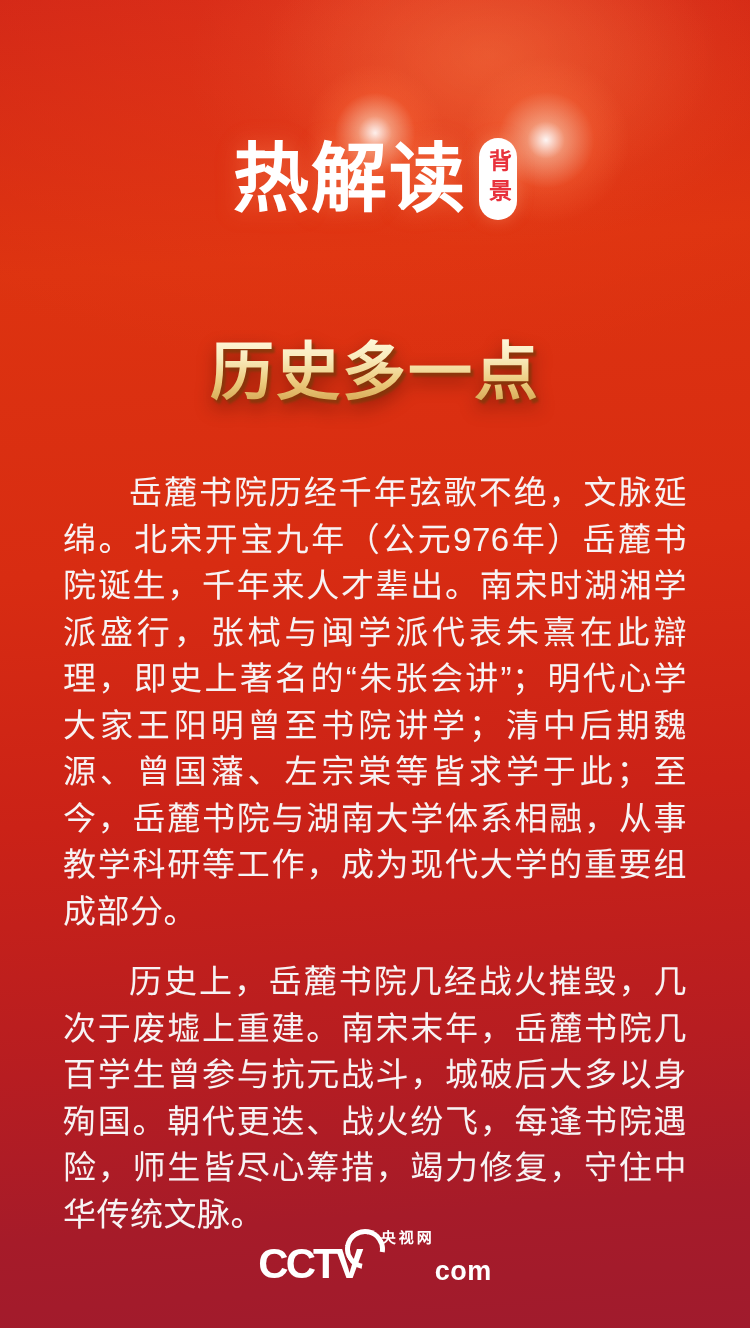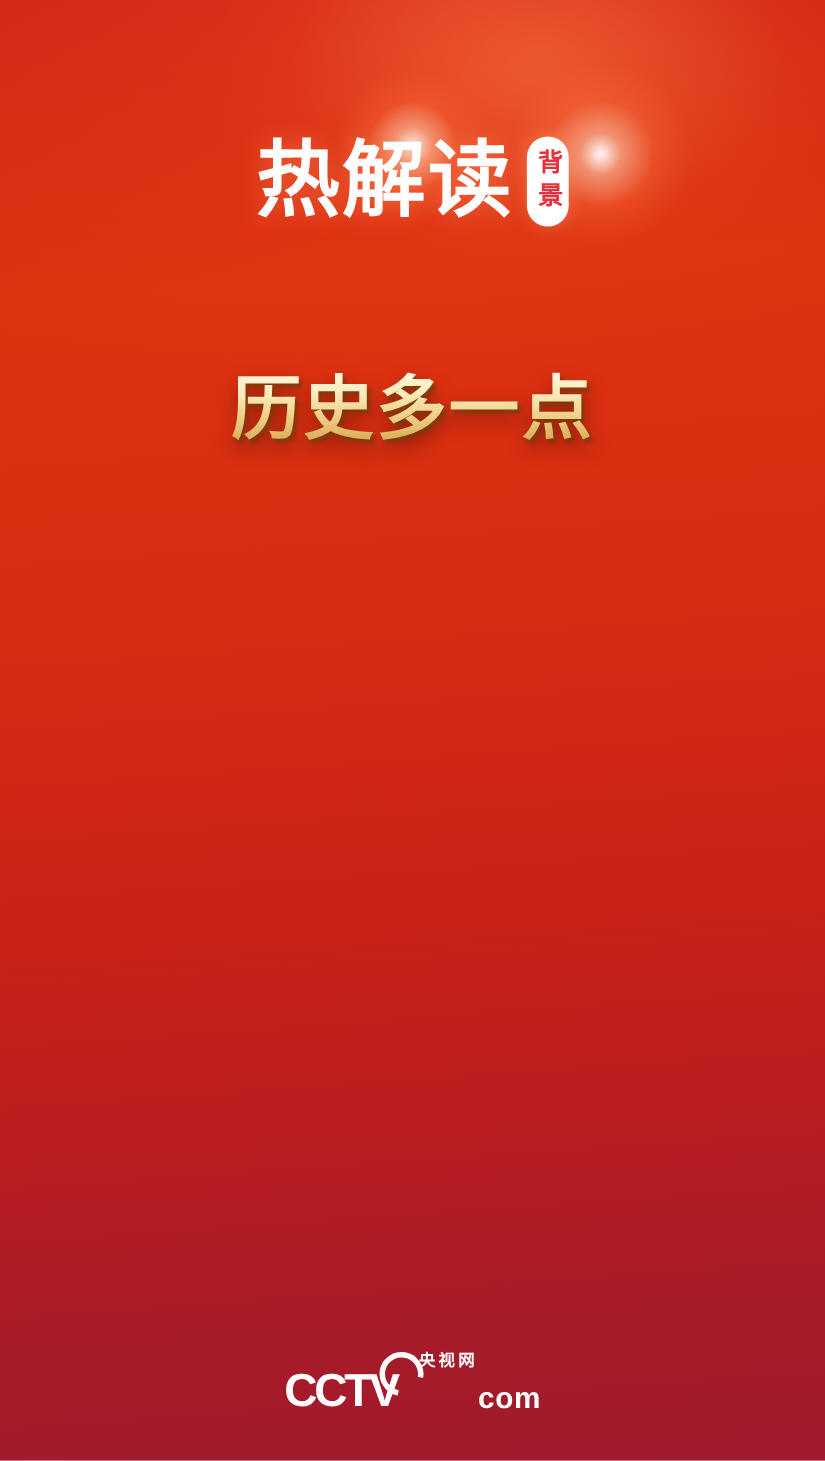--- a/index.html
+++ b/index.html
@@ -48,21 +48,21 @@
     left: 490px; top: 55px; width: 460px; height: 300px;
     transform: translate(-50%, -50%);
     border-radius: 50%;
     background: radial-gradient(ellipse at center,
       rgba(255,140,80,0.30) 0%, rgba(255,140,80,0) 70%);
     pointer-events: none;
   }
 
   
   .brand {
-    position: absolute; top: 124px; left: 0; right: 0;
+    position: absolute; top: 138px; left: 0; right: 0;
     display: flex; flex-direction: column; align-items: center;
   }
   .brand-row { display: flex; align-items: center; gap: 12px; }
   .logo-text {
     color: #ffffff;
     font-size: 76px; font-weight: 900; line-height: 1;
     letter-spacing: 2px;
     text-shadow: 0 0 22px rgba(255,140,90,0.45);
   }
   .badge {
@@ -150,20 +150,22 @@
       <div class="logo-text">热解读</div>
       <div class="badge">
         <span class="badge-text">背景</span>
       </div>
     </div>
   </header>
 
   <h1 class="gold-title">历史多一点</h1>
 
   <main class="article">
+    <p>岳麓书院历经千年弦歌不绝，文脉延绵。北宋开宝九年（公元976年）岳麓书院诞生，千年来人才辈出。南宋时湖湘学派盛行，张栻与闽学派代表朱熹在此辯理，即史上著名的“朱张会讲”；明代心学大家王阳明曾至书院讲学；清中后期魏源、曾国藩、左宗棠等皆求学于此；至今，岳麓书院与湖南大学体系相融，从事教学科研等工作，成为现代大学的重要组成部分。</p>
+    <p>历史上，岳麓书院几经战火摧毁，几次于废墟上重建。南宋末年，岳麓书院几百学生曾参与抗元战斗，城破后大多以身殉国。朝代更迭、战火纷飞，每逢书院遇险，师生皆尽心筹措，竭力修复，守住中华传统文脉。</p>
   </main>
 
   <footer class="footer-logo">
     <span class="cctv-text">CCTV</span>
     <span class="cctv-ring"></span>
     <span class="cctv-col">
       <span class="cctv-cn">央视网</span>
       <span class="cctv-com">com</span>
     </span>
   </footer>

